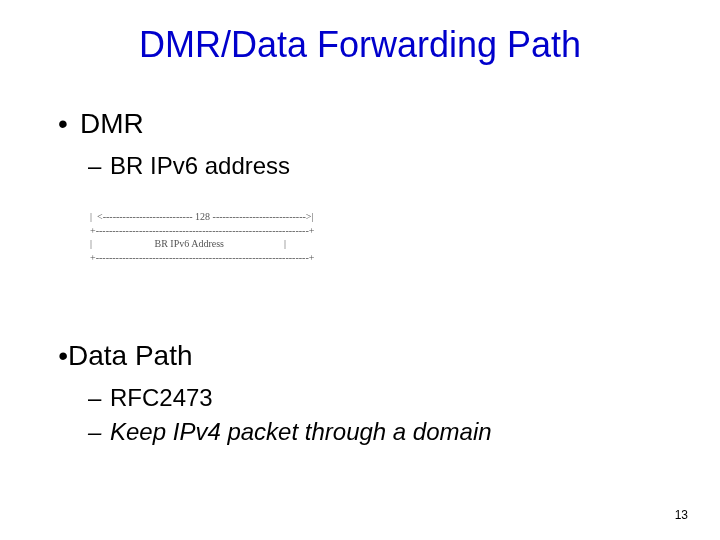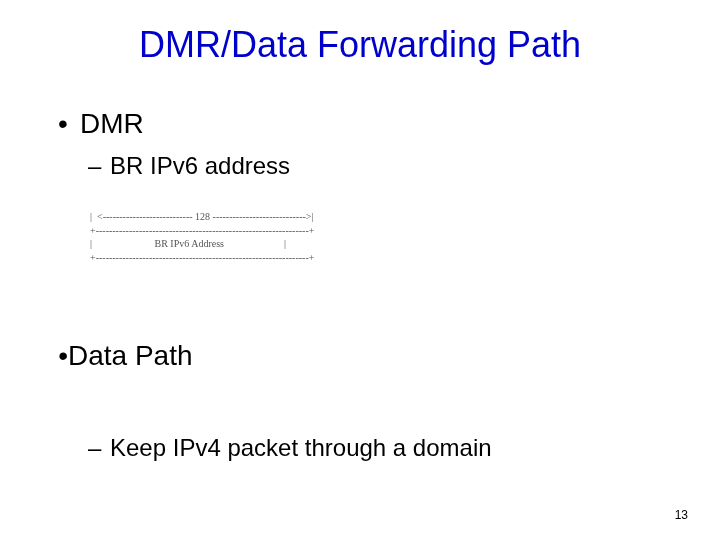--- a/index.html
+++ b/index.html
@@ -83,20 +83,23 @@
 
   <div class="ascii-diagram"><span>|  &lt;--------------------------- 128 ----------------------------&gt;|</span>
 <span>+----------------------------------------------------------------+</span>
 <span>|                         BR IPv6 Address                        |</span>
 <span>+----------------------------------------------------------------+</span></div>
 
   <div class="bullet-l1" style="left:46px; top:340px;text-align:right;">
     <span class="dot">•</span><span>Data Path</span>
   </div>
 
+  <div class="bullet-l2" style="left:88px; top:384px;">
+    <span class="dash">–</span><span>RFC2473</span>
+  </div>
 
-  <div class="bullet-l2" style="left:88px; top:434px;">
+  <div class="bullet-l2" style="left:88px; top:418px;font-style:italic;">
     <span class="dash">–</span><span>Keep IPv4 packet through a domain</span>
   </div>
 
   <div class="page-number">13</div>
 
 </div>
 
 </body></html>

